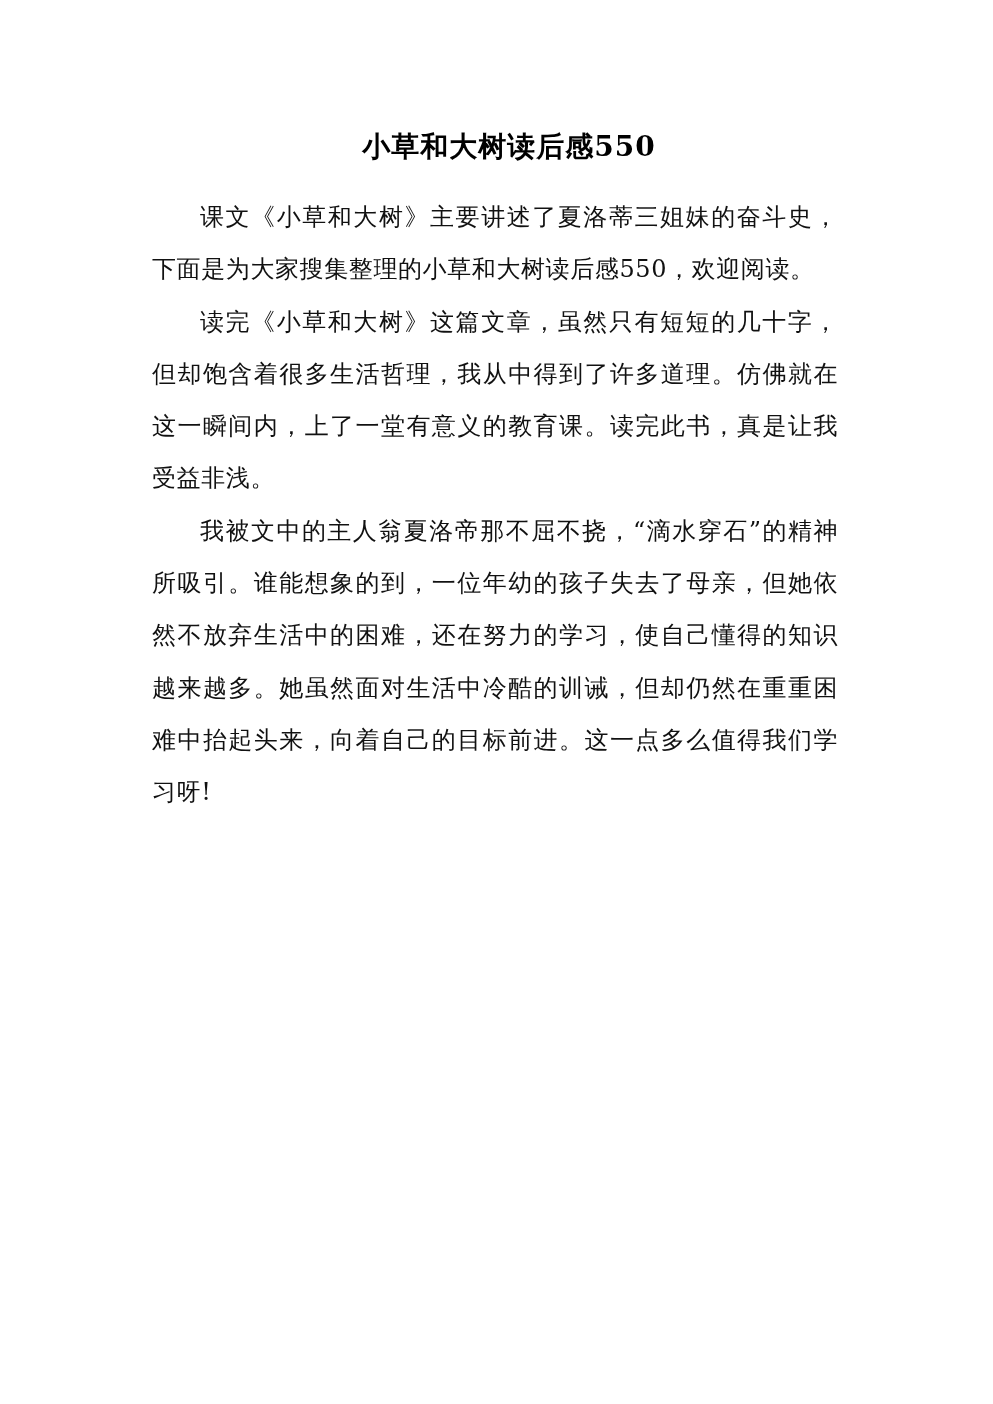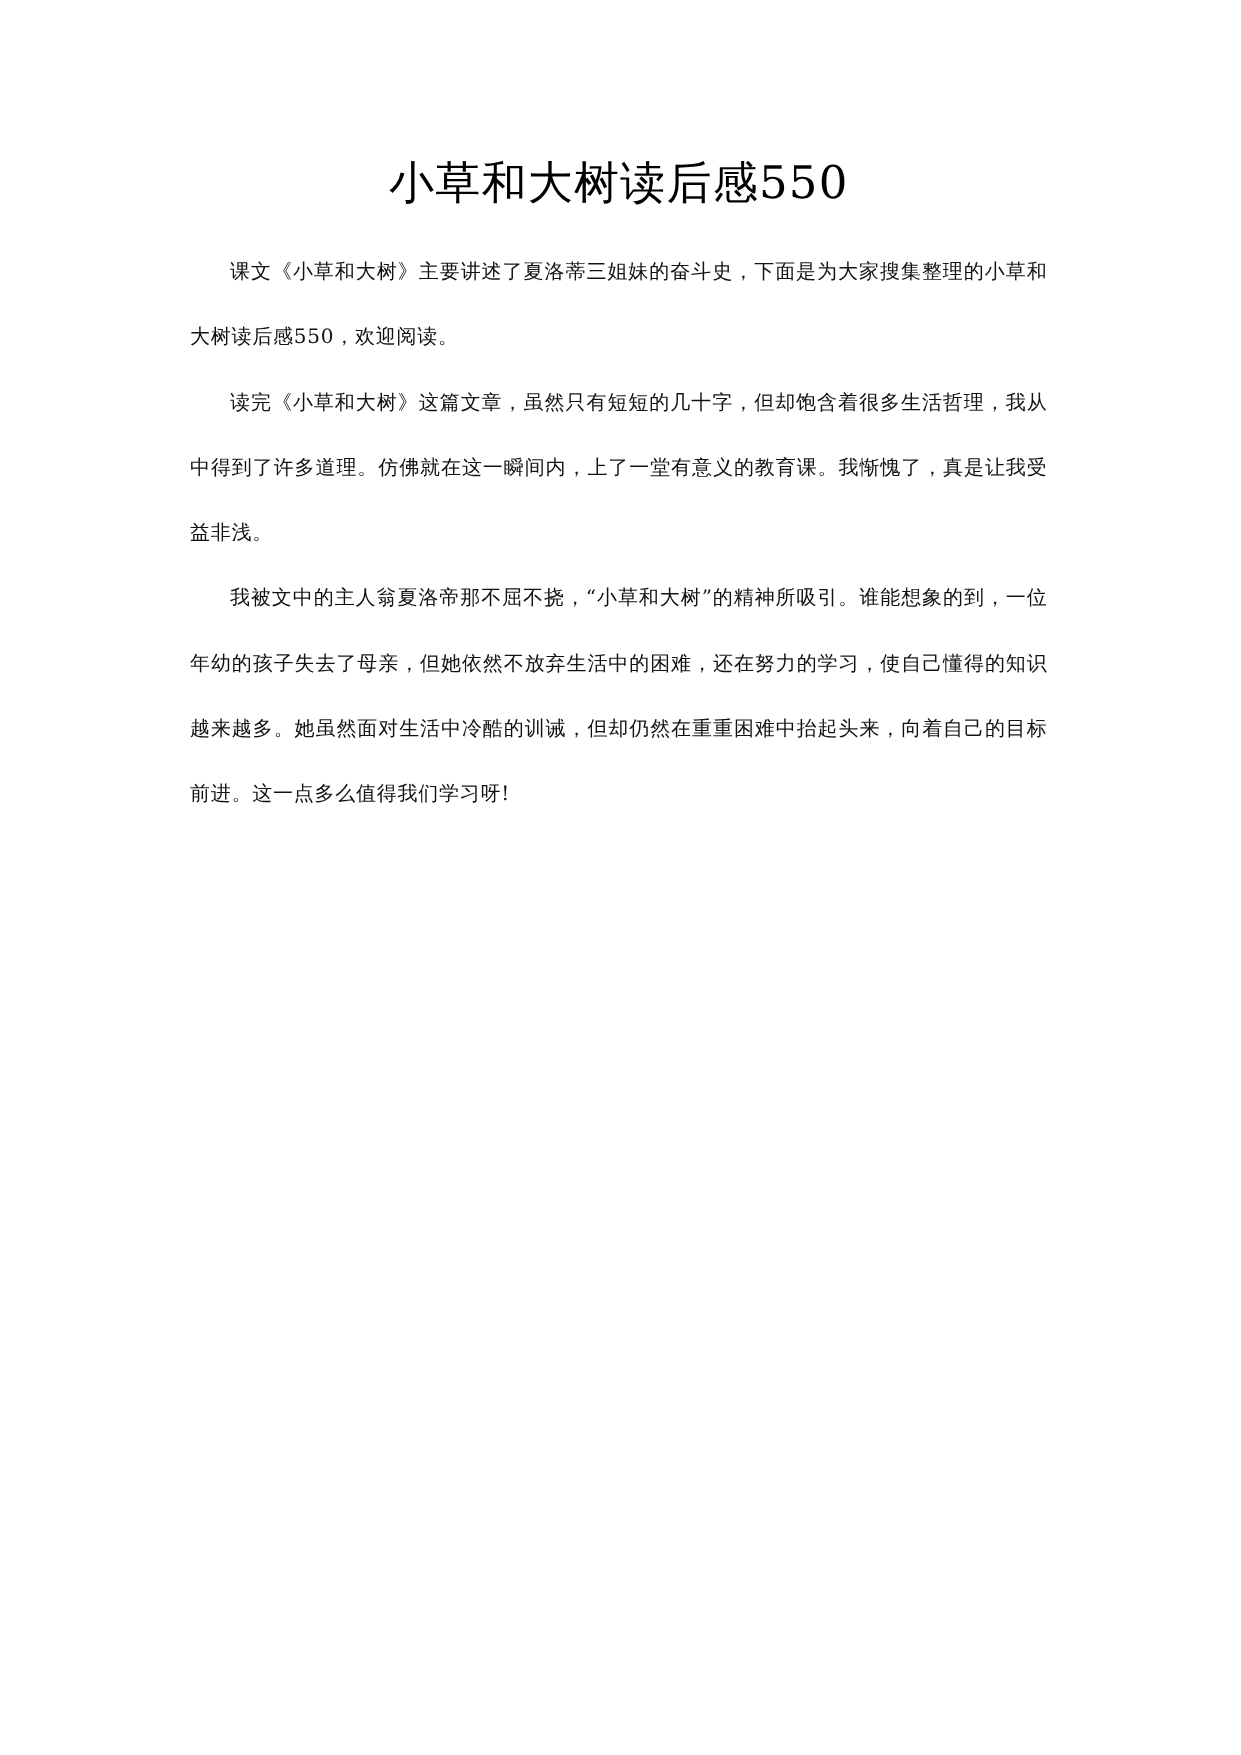--- a/index.html
+++ b/index.html
@@ -16,50 +16,50 @@
       color: #111111;
     }
     .page {
       position: absolute;
       left: 152px;
       top: 0;
       width: 686px;
     }
     .title {
       position: absolute;
-      left: 0;
+      left: 14px;
       top: 122px;
       width: 686px;
       text-align: center;
-      font-size: 36px;
+      font-size: 28px;
       line-height: 50px;
       color: #000000;
       letter-spacing: 1px;
       margin: 0;
-      font-weight: normal;
+      font-weight: bold;
     }
     .body-text {
       position: absolute;
       left: 0;
       top: 191px;
       width: 686px;
     }
     .para {
       margin: 0;
-      font-size: 16px;
+      font-size: 24px;
       line-height: 52.3px;
       text-indent: 2em;
       text-align: justify;
       letter-spacing: 0.6px;
       word-break: break-all;
     }
   </style>
 </head>
 <body>
 
 <div class="page">
   <h1 class="title">小草和大树读后感550</h1>
   <div class="body-text">
     <p class="para">课文《小草和大树》主要讲述了夏洛蒂三姐妹的奋斗史，下面是为大家搜集整理的小草和大树读后感550，欢迎阅读。</p>
-    <p class="para">读完《小草和大树》这篇文章，虽然只有短短的几十字，但却饱含着很多生活哲理，我从中得到了许多道理。仿佛就在这一瞬间内，上了一堂有意义的教育课。我惭愧了，真是让我受益非浅。</p>
-    <p class="para">我被文中的主人翁夏洛帝那不屈不挠，“小草和大树”的精神所吸引。谁能想象的到，一位年幼的孩子失去了母亲，但她依然不放弃生活中的困难，还在努力的学习，使自己懂得的知识越来越多。她虽然面对生活中冷酷的训诫，但却仍然在重重困难中抬起头来，向着自己的目标前进。这一点多么值得我们学习呀!</p>
+    <p class="para">读完《小草和大树》这篇文章，虽然只有短短的几十字，但却饱含着很多生活哲理，我从中得到了许多道理。仿佛就在这一瞬间内，上了一堂有意义的教育课。读完此书，真是让我受益非浅。</p>
+    <p class="para">我被文中的主人翁夏洛帝那不屈不挠，“滴水穿石”的精神所吸引。谁能想象的到，一位年幼的孩子失去了母亲，但她依然不放弃生活中的困难，还在努力的学习，使自己懂得的知识越来越多。她虽然面对生活中冷酷的训诫，但却仍然在重重困难中抬起头来，向着自己的目标前进。这一点多么值得我们学习呀!</p>
   </div>
 </div>
 
 </body></html>

